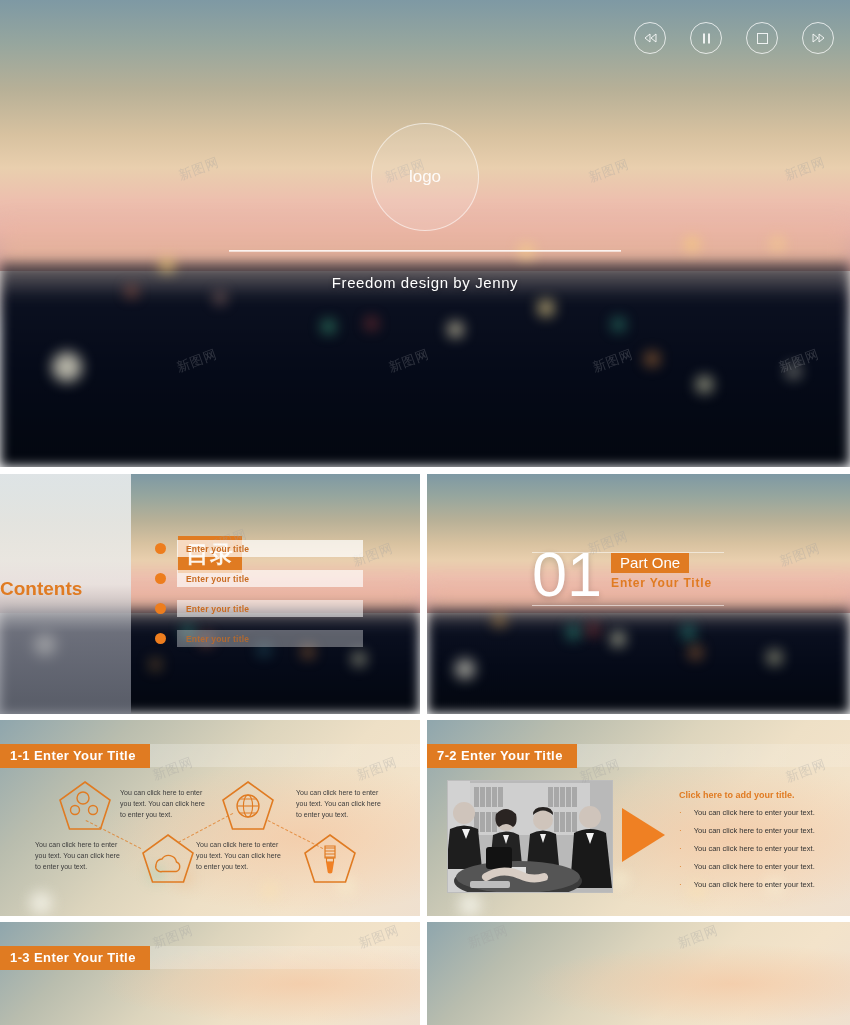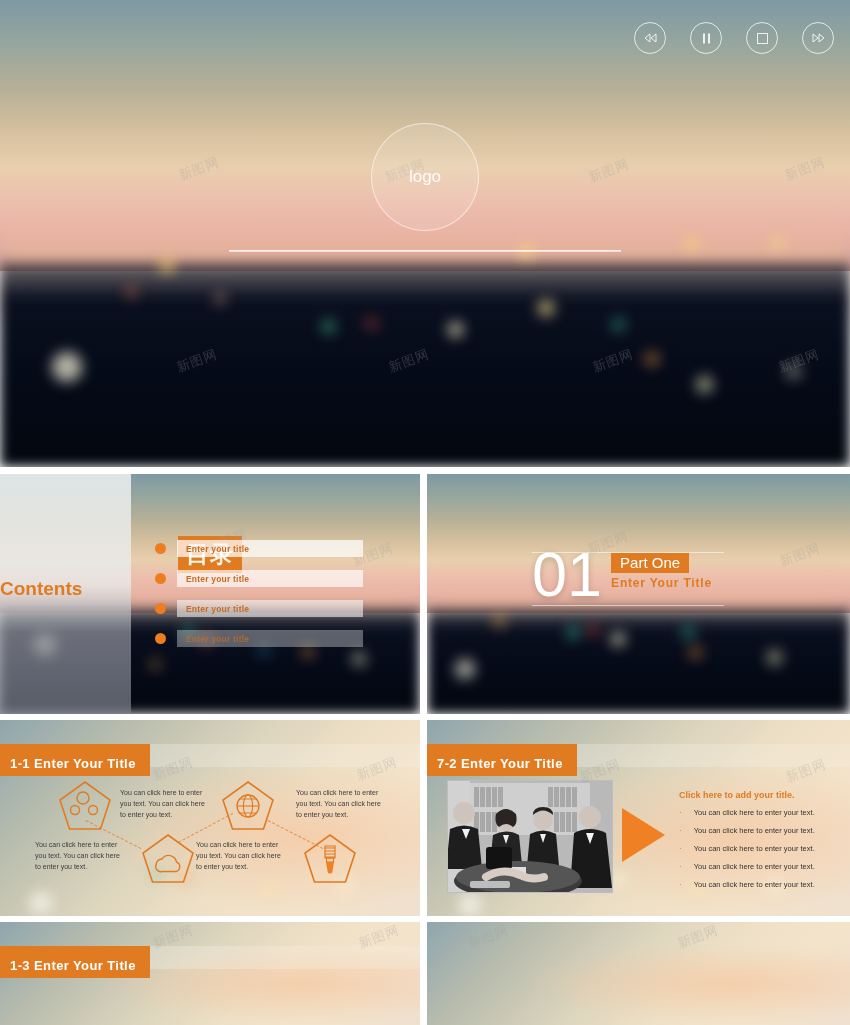--- a/index.html
+++ b/index.html
@@ -91,21 +91,21 @@
   .part-tag{background:#e07b22;color:#ffffff;font-size:15px;padding:1px 9px 2px;display:inline-block;}
   .part-sub{color:#e07b22;font-size:12px;font-weight:bold;margin-top:3px;letter-spacing:0.8px;}
 
   
   #slide-11{left:0;top:720px;width:420px;height:196px;}
   #slide-12{left:427px;top:720px;width:423px;height:196px;}
   #slide-13{left:0;top:922px;width:420px;height:103px;}
   #slide-blank{left:427px;top:922px;width:423px;height:103px;}
 
   .slide-head{position:absolute;left:0;top:24px;background:#e07b22;color:#ffffff;
-     font-size:13px;font-weight:bold;padding:12px 14px 5px 10px;letter-spacing:0.4px;}
+     font-size:13px;font-weight:bold;padding:4px 14px 5px 10px;letter-spacing:0.4px;}
   .head-shadow{position:absolute;left:0;top:24px;height:23px;width:100%;
      background:linear-gradient(90deg,rgba(0,0,0,0) 0%,rgba(255,255,255,0.28) 22%,rgba(255,255,255,0.12) 100%);}
 
   
   .penta{position:absolute;width:54px;height:52px;}
   .penta svg{display:block;width:100%;height:100%;}
   .blurb{position:absolute;width:88px;font-size:7px;line-height:1.55;color:#3c3c3c;}
   .dash{position:absolute;border-top:1px dashed rgba(224,123,34,0.75);transform-origin:0 0;}
 
   
@@ -171,20 +171,21 @@
       </div>
     </div>
 
     <div class="logo-circle">
       <span>logo</span>
     </div>
 
     <div class="title-block">
       <div class="rule"></div>
       <div class="rule lower"></div>
+      <div class="subtitle">Freedom  design  by  Jenny</div>
     </div>
 
     <div class="wm dark" style="left:176px;top:352px;">新图网</div>
     <div class="wm dark" style="left:388px;top:352px;">新图网</div>
     <div class="wm dark" style="left:592px;top:352px;">新图网</div>
     <div class="wm dark" style="left:778px;top:352px;">新图网</div>
     <div class="wm" style="left:178px;top:160px;">新图网</div>
     <div class="wm" style="left:384px;top:162px;">新图网</div>
     <div class="wm" style="left:588px;top:162px;">新图网</div>
     <div class="wm" style="left:784px;top:160px;">新图网</div>

